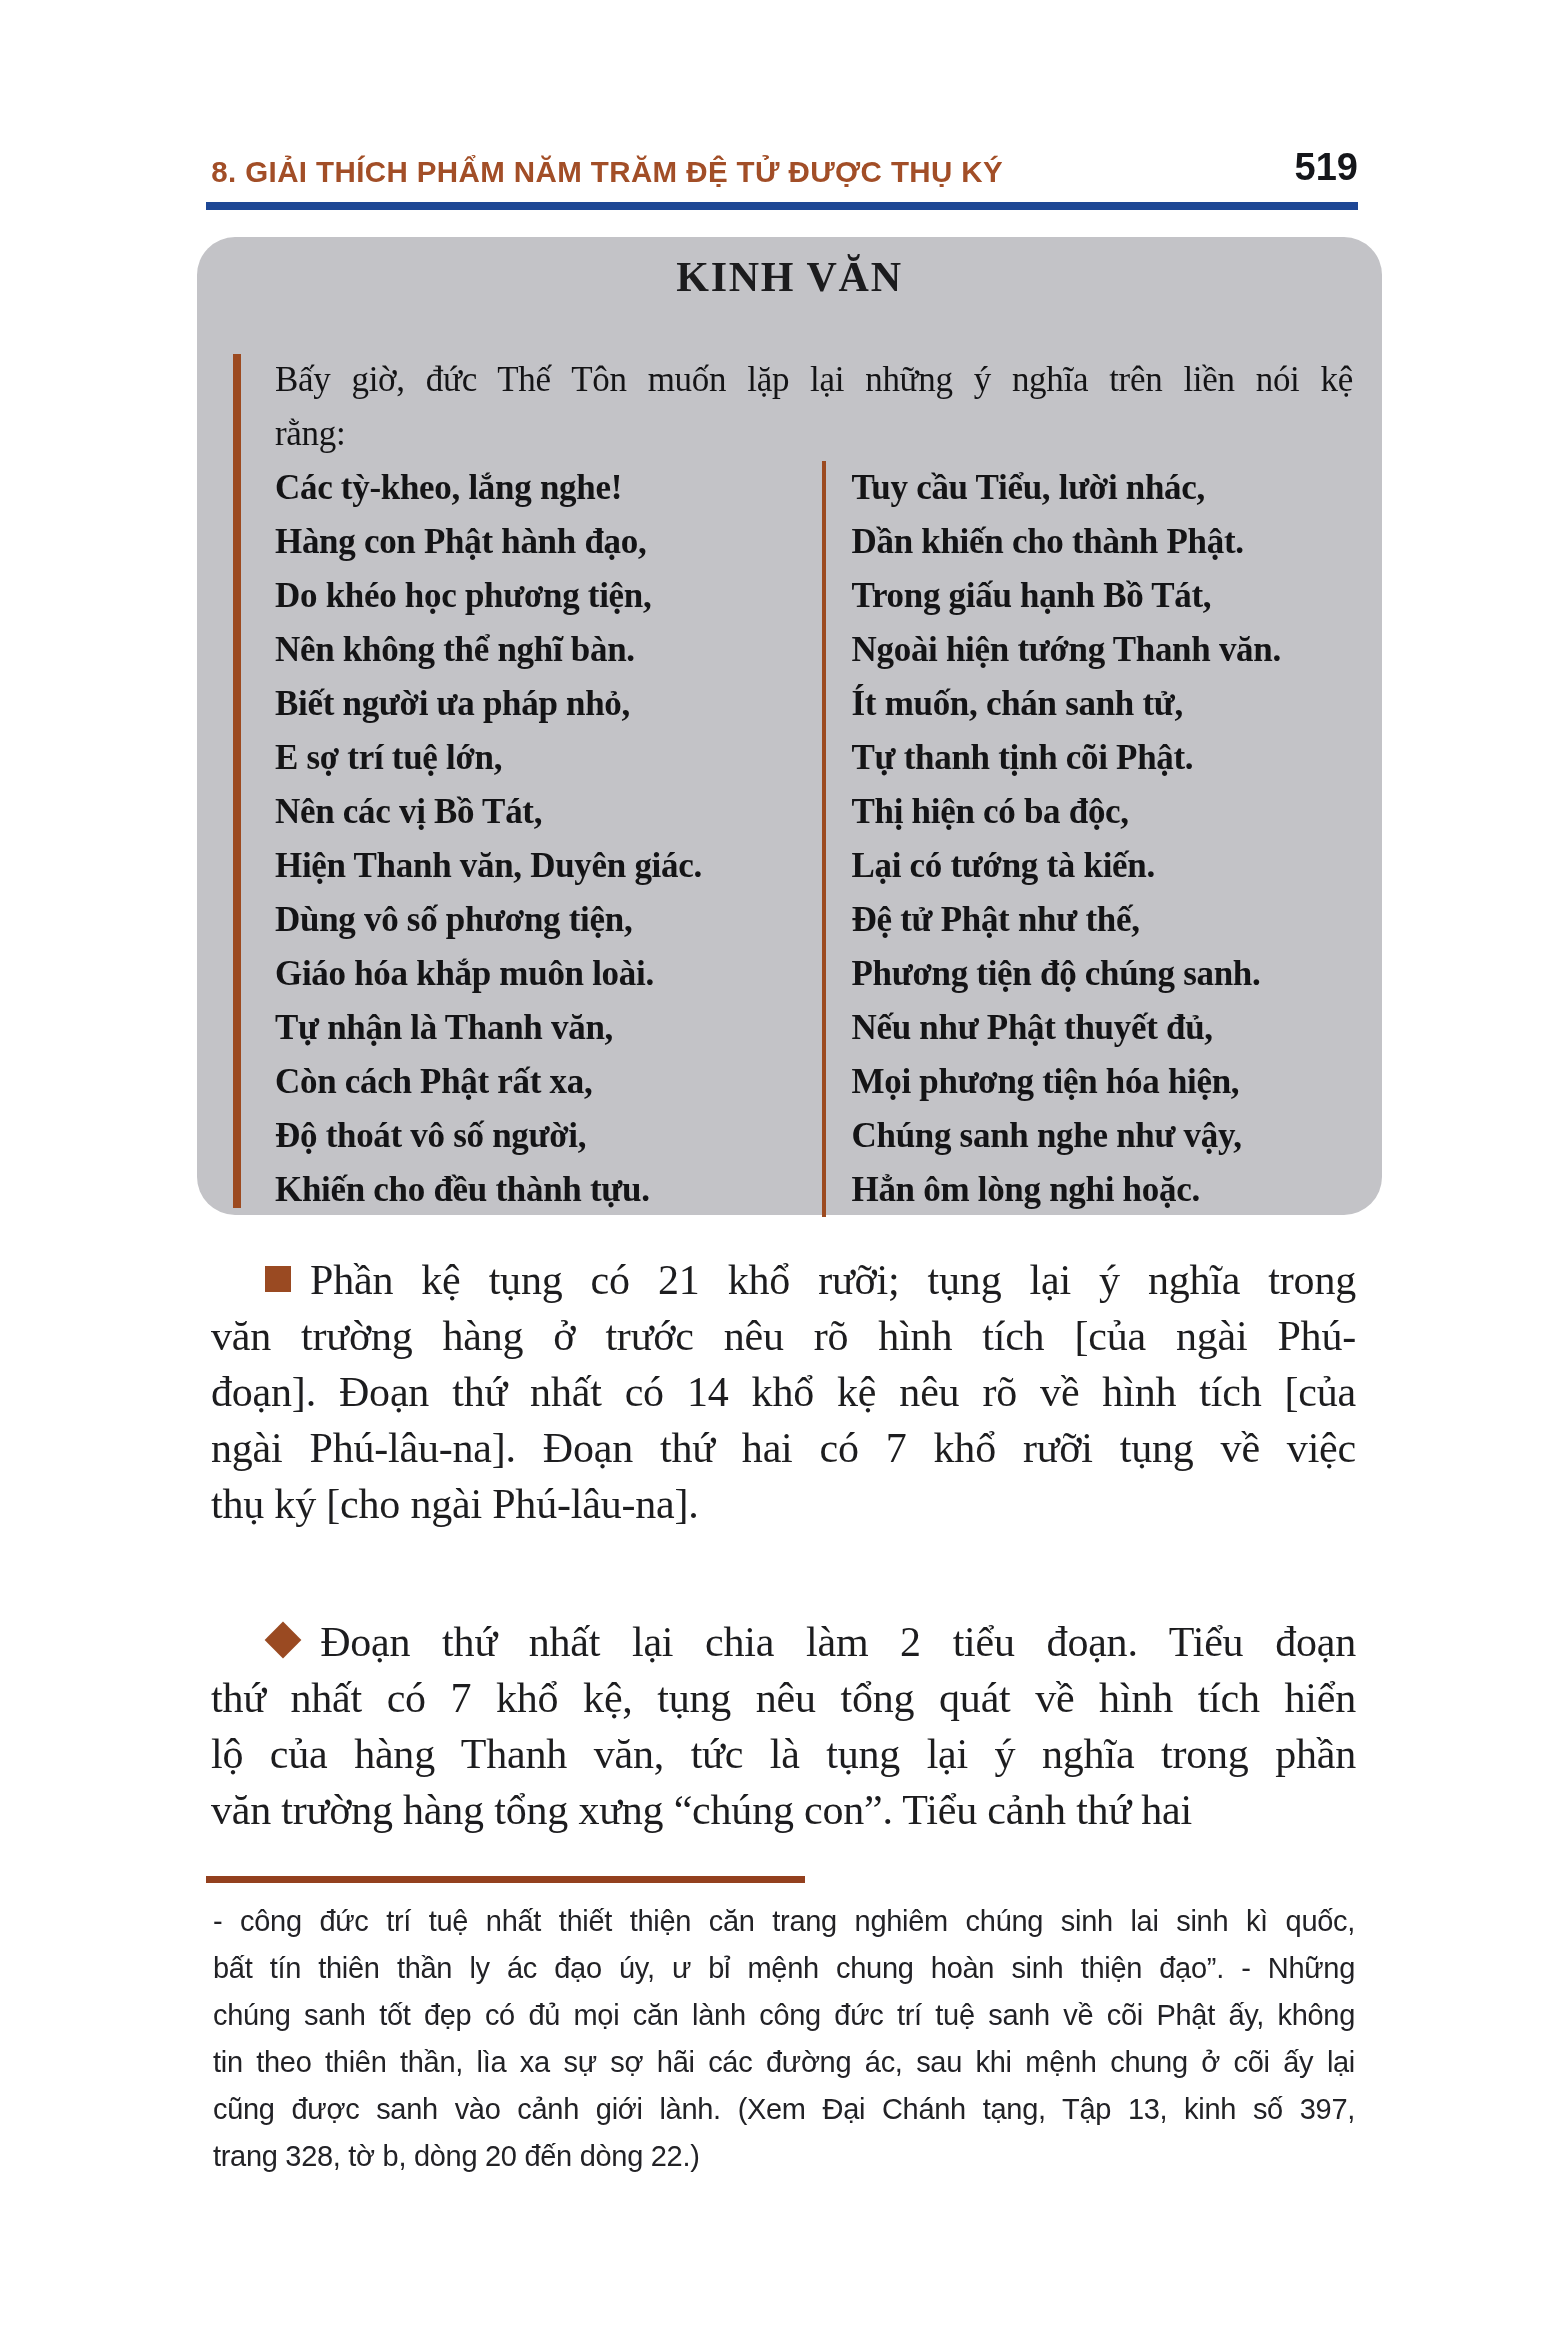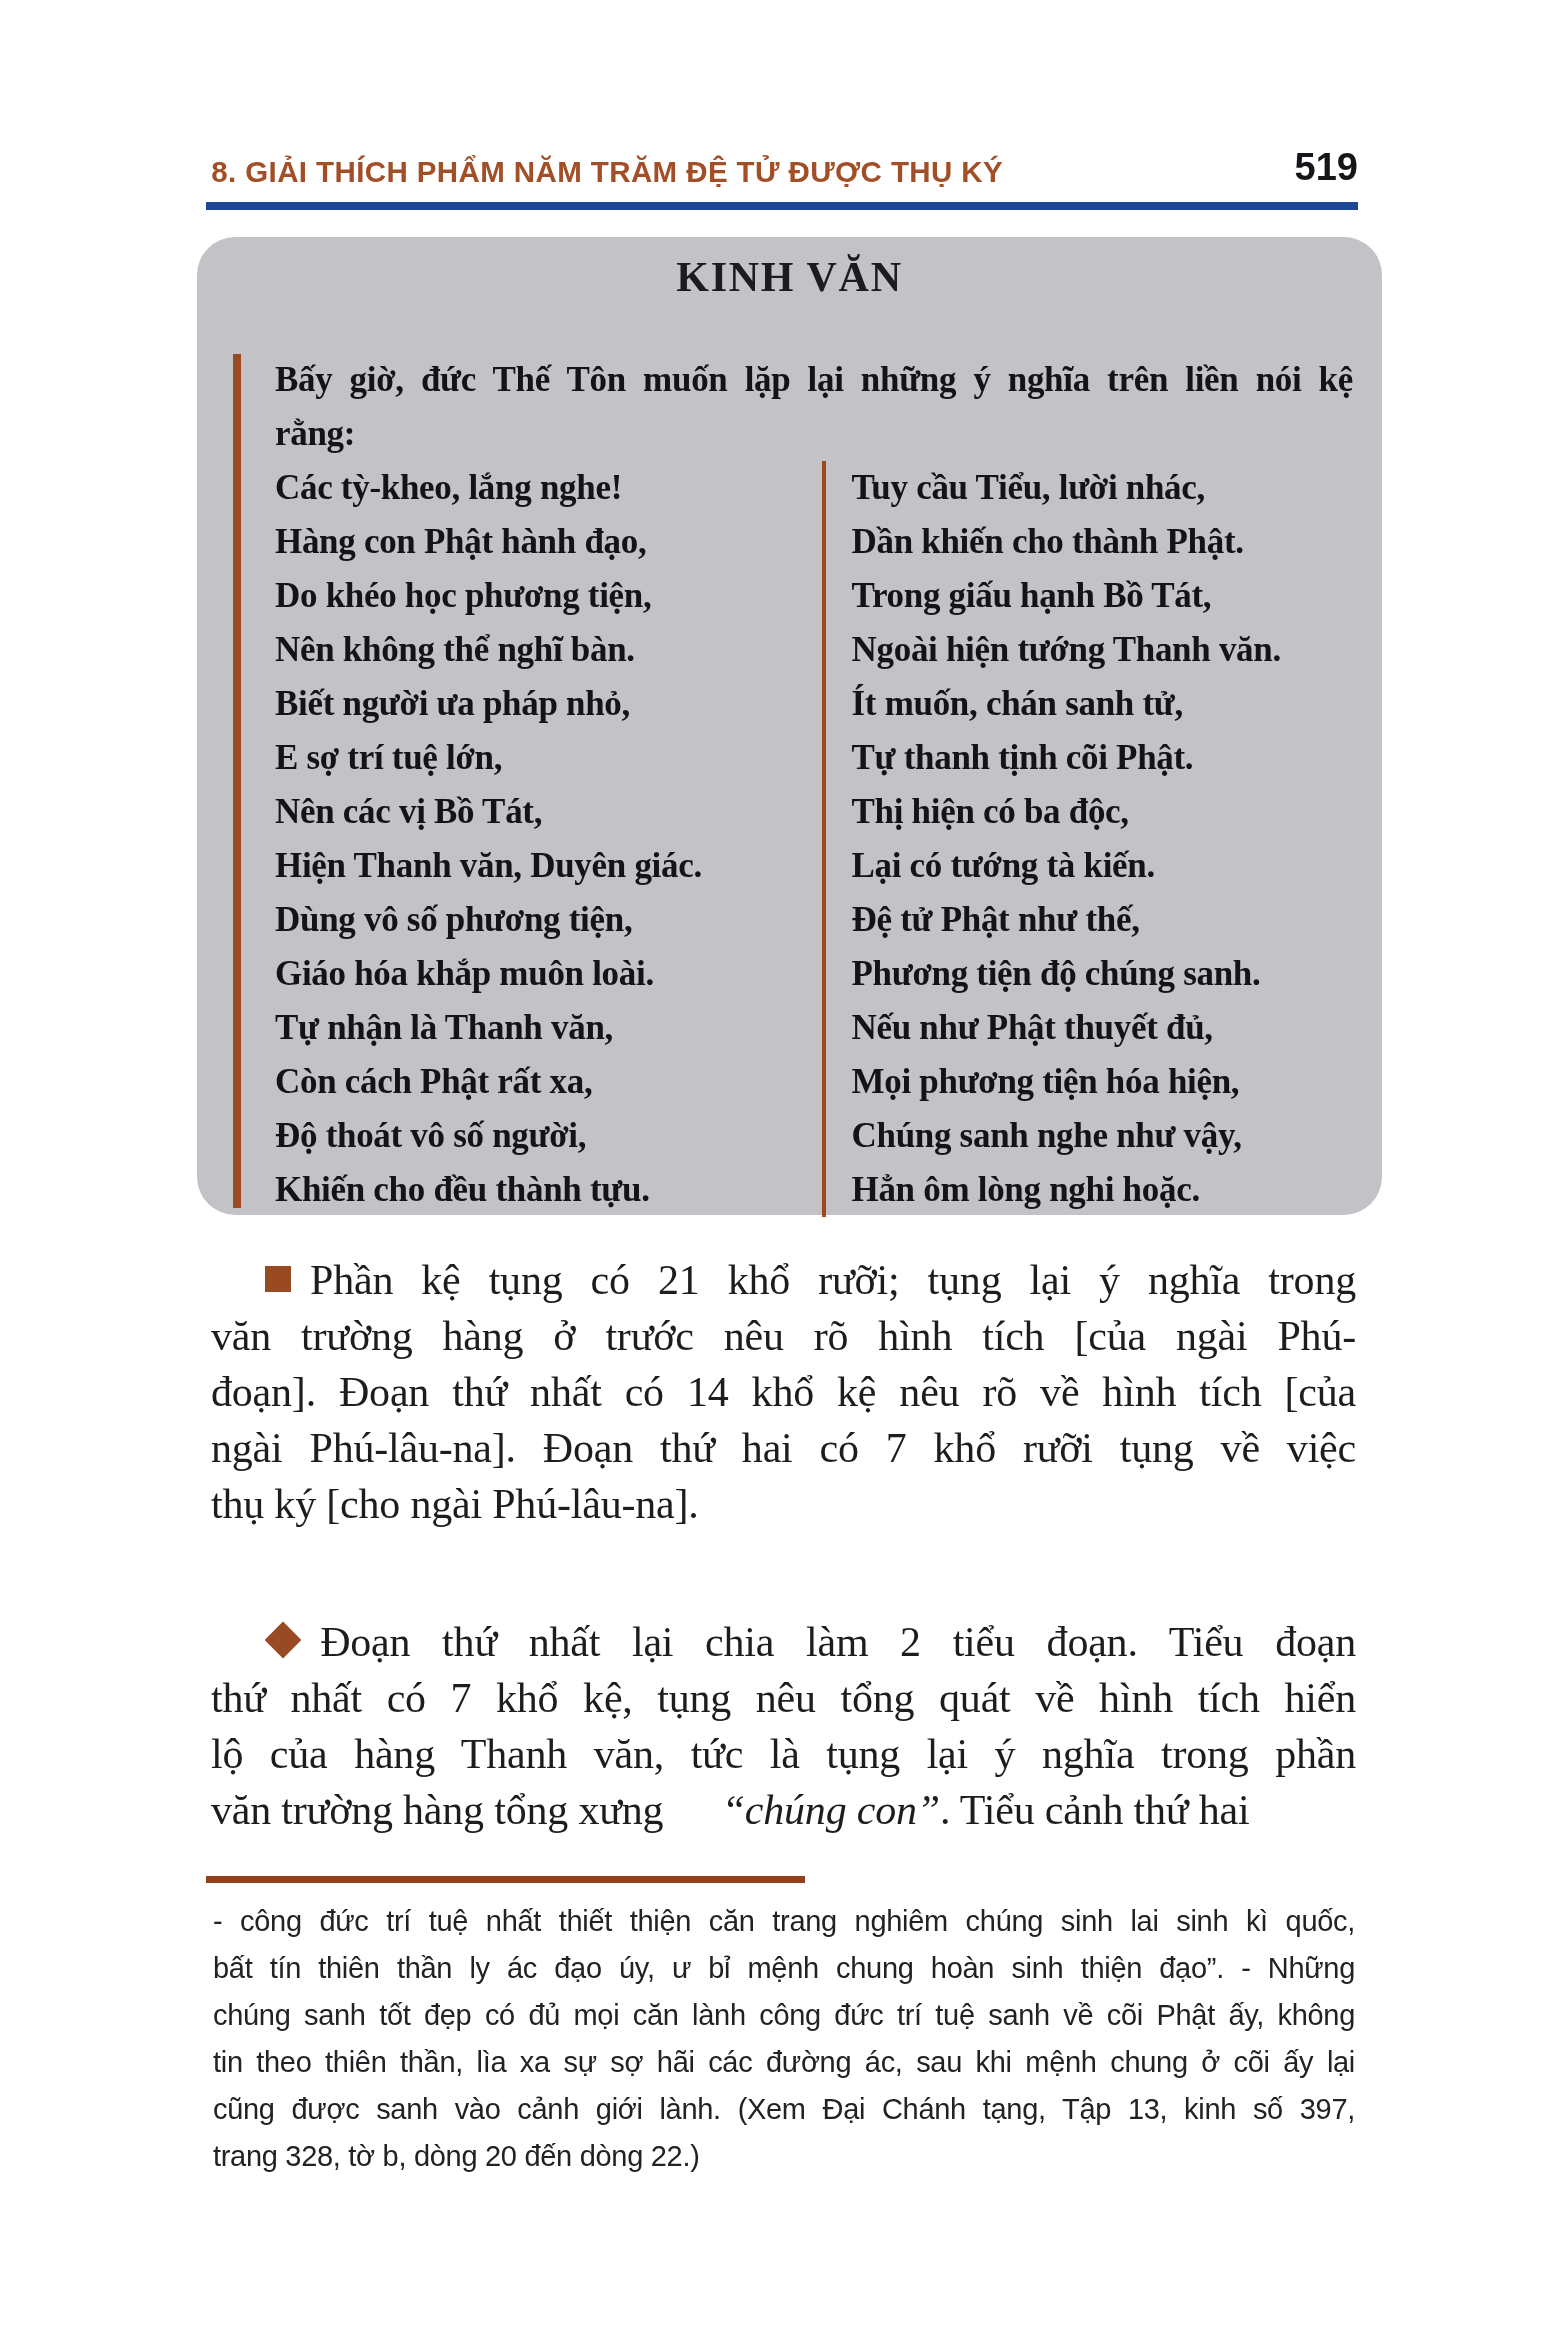--- a/index.html
+++ b/index.html
@@ -43,21 +43,21 @@
   }
   #quote-accent-bar{
     position:absolute;left:36px;top:117px;width:7.8px;height:854px;
     background:#9c4a20;
   }
   #quote{
     position:absolute;left:78px;right:29px;top:116px;
     color:#141416;
   }
   .intro-line{
-    font-size:35px;font-weight:bold;line-height:54px;
+    font-size:35px;font-weight:normal;line-height:54px;
     letter-spacing:-0.3px;
   }
   .intro-line.jfull{text-align:justify;text-align-last:justify;}
   #verse-columns{display:flex;}
   #verse-col-left{width:547px;}
   #column-divider{width:3.5px;background:#9c4a20;align-self:stretch;}
   #verse-col-right{flex:1;padding-left:26px;}
   .verse-line{
     font-size:35px;font-weight:bold;line-height:54px;
     white-space:nowrap;letter-spacing:-0.3px;
@@ -78,21 +78,21 @@
   .body-line.first{text-indent:54px;}
   .bullet-square{
     display:inline-block;width:26px;height:26px;background:#9a4a22;
     margin-right:19px;position:relative;top:-1.7px;
   }
   .bullet-diamond{
     display:inline-block;width:26px;height:26px;background:#9a4a22;
     transform:rotate(45deg);
     margin-left:5.2px;margin-right:24px;position:relative;top:-3.5px;
   }
-  .italic{font-style:italic;margin-left:48px;}
+  .italic{}
   
   #footnote-rule{
     position:absolute;left:206px;top:1876px;width:599px;height:7px;
     background:#93401e;
   }
   #footnote{
     position:absolute;left:213px;top:1898px;width:1142px;
     font-family:"Liberation Sans", sans-serif;
     color:#222226;
   }

